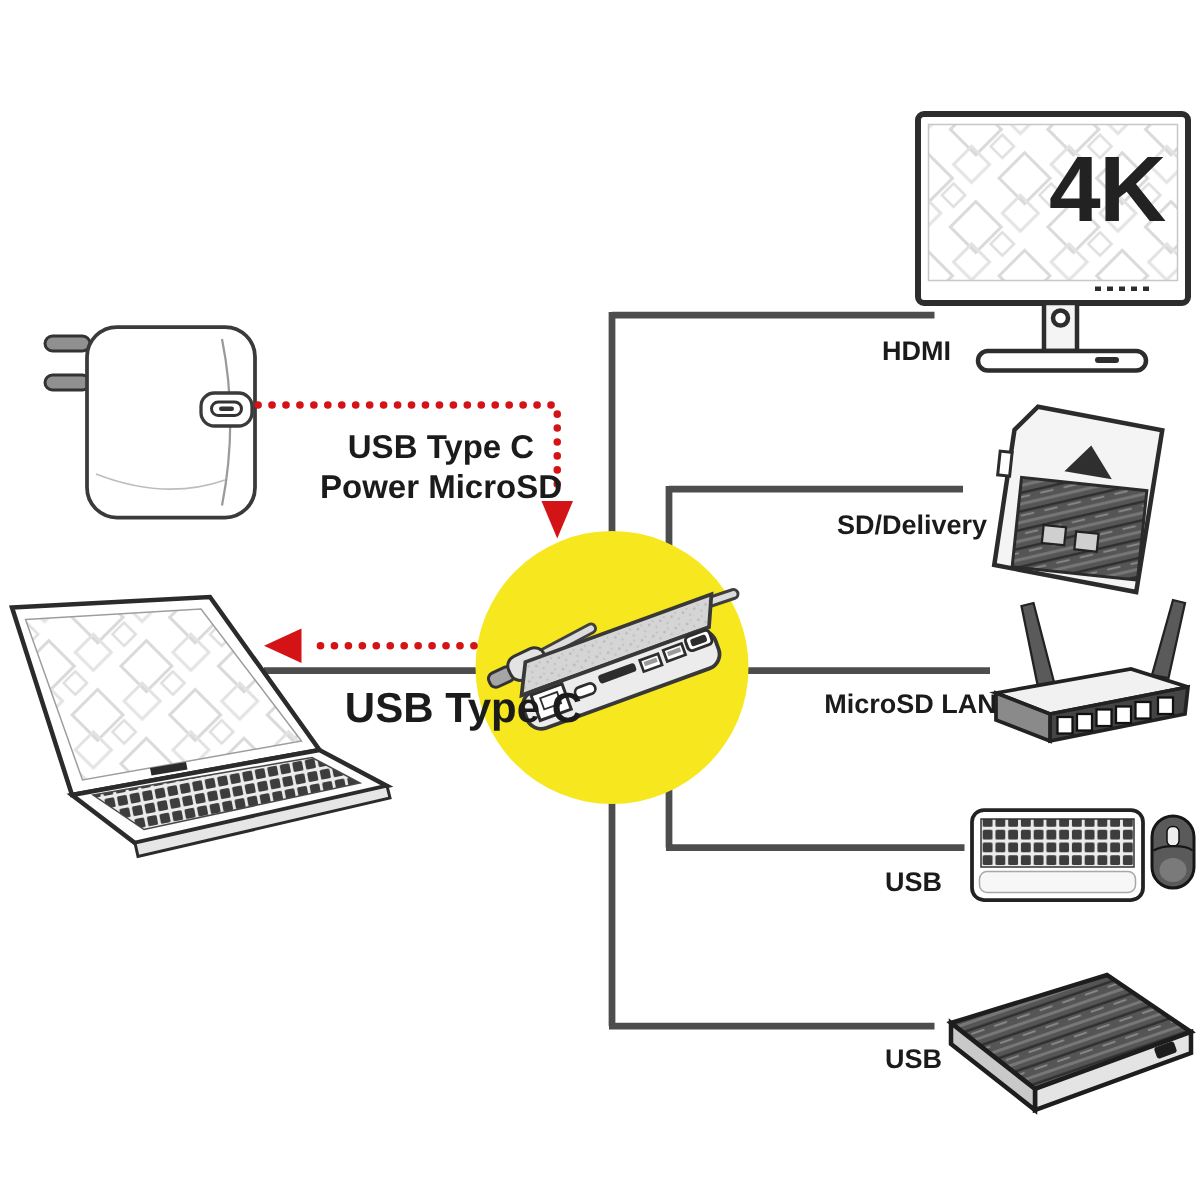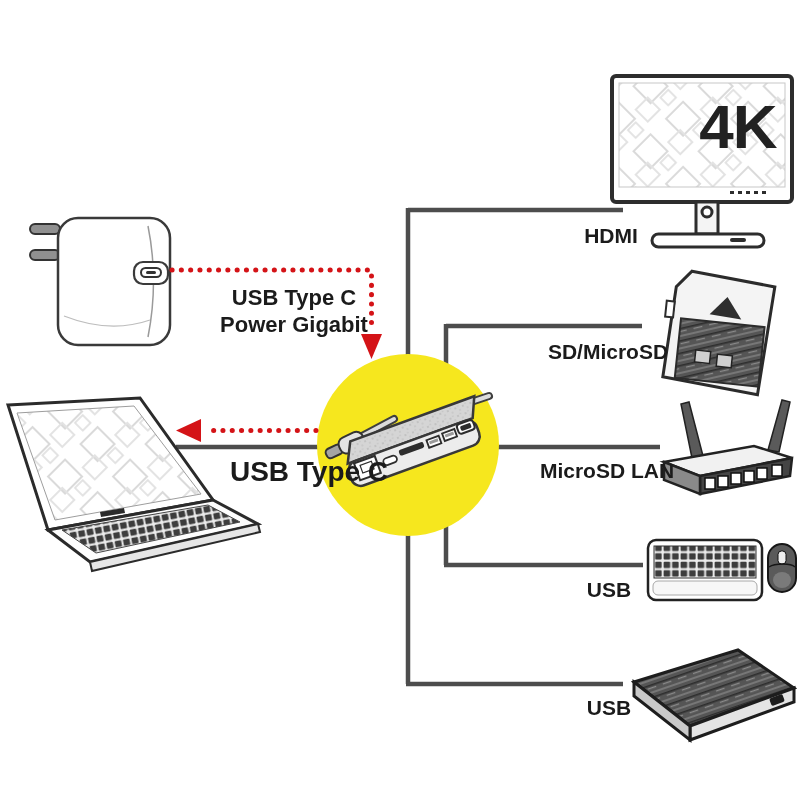--- a/index.html
+++ b/index.html
@@ -1,21 +1,21 @@
 <!DOCTYPE html>
 <html><head>
 <meta charset="utf-8">
 <style>
   html,body{margin:0;padding:0;background:#fff;}
   .stage{position:relative;width:800px;height:800px;background:#ffffff;overflow:hidden;
          font-family:"Liberation Sans",sans-serif;}
   svg{position:absolute;left:0;top:0;}
   .label{position:absolute;font-weight:bold;color:#1b1b1b;text-align:center;white-space:nowrap;
          font-family:"Liberation Sans",sans-serif;margin-left:36px;}
-  .lbl-branch{font-size:21px;}
+  .lbl-branch{font-size:18px;}
   .lbl-power{font-size:22px;line-height:27px;}
   .lbl-host{font-size:28px;}
   .lbl-4k{font-size:62px;line-height:62px;letter-spacing:-1px;color:#222;}
 </style>
 </head>
 <body>
 
 <div class="stage">
 
 <svg width="800" height="800" viewBox="0 0 800 800">
@@ -171,28 +171,28 @@
       <rect x="461" y="443" width="17" height="10" rx="3" fill="#ffffff" stroke="#2d2d2d" stroke-width="2"></rect>
       <rect x="464" y="445.5" width="11" height="5" rx="1.5" fill="#2d2d2d"></rect>
     </g>
   </g>
 </svg>
 
 <div class="label lbl-4k" style="left:614px;top:96px;width:176px;">4K</div>
 
 <div class="label lbl-branch" style="left:475px;top:224px;width:200px;">HDMI</div>
 
-<div class="label lbl-branch" style="left:472px;top:340px;width:200px;">SD/MicroSD</div>
+<div class="label lbl-branch" style="left:472px;top:340px;width:200px;">SD/Delivery</div>
 
 <div class="label lbl-branch" style="left:471px;top:459px;width:200px;">MicroSD LAN</div>
 
 <div class="label lbl-branch" style="left:473px;top:578px;width:200px;">USB</div>
 
 <div class="label lbl-branch" style="left:473px;top:696px;width:200px;">USB</div>
 
 <div class="label lbl-power" style="left:150px;top:284px;width:216px;">
   <div>USB Type C</div>
-  <div>Power Gigabit</div>
+  <div>Power MicroSD</div>
 </div>
 
 <div class="label lbl-host" style="left:163px;top:456px;width:220px;">USB Type C</div>
 
 </div>
 
 </body></html>

